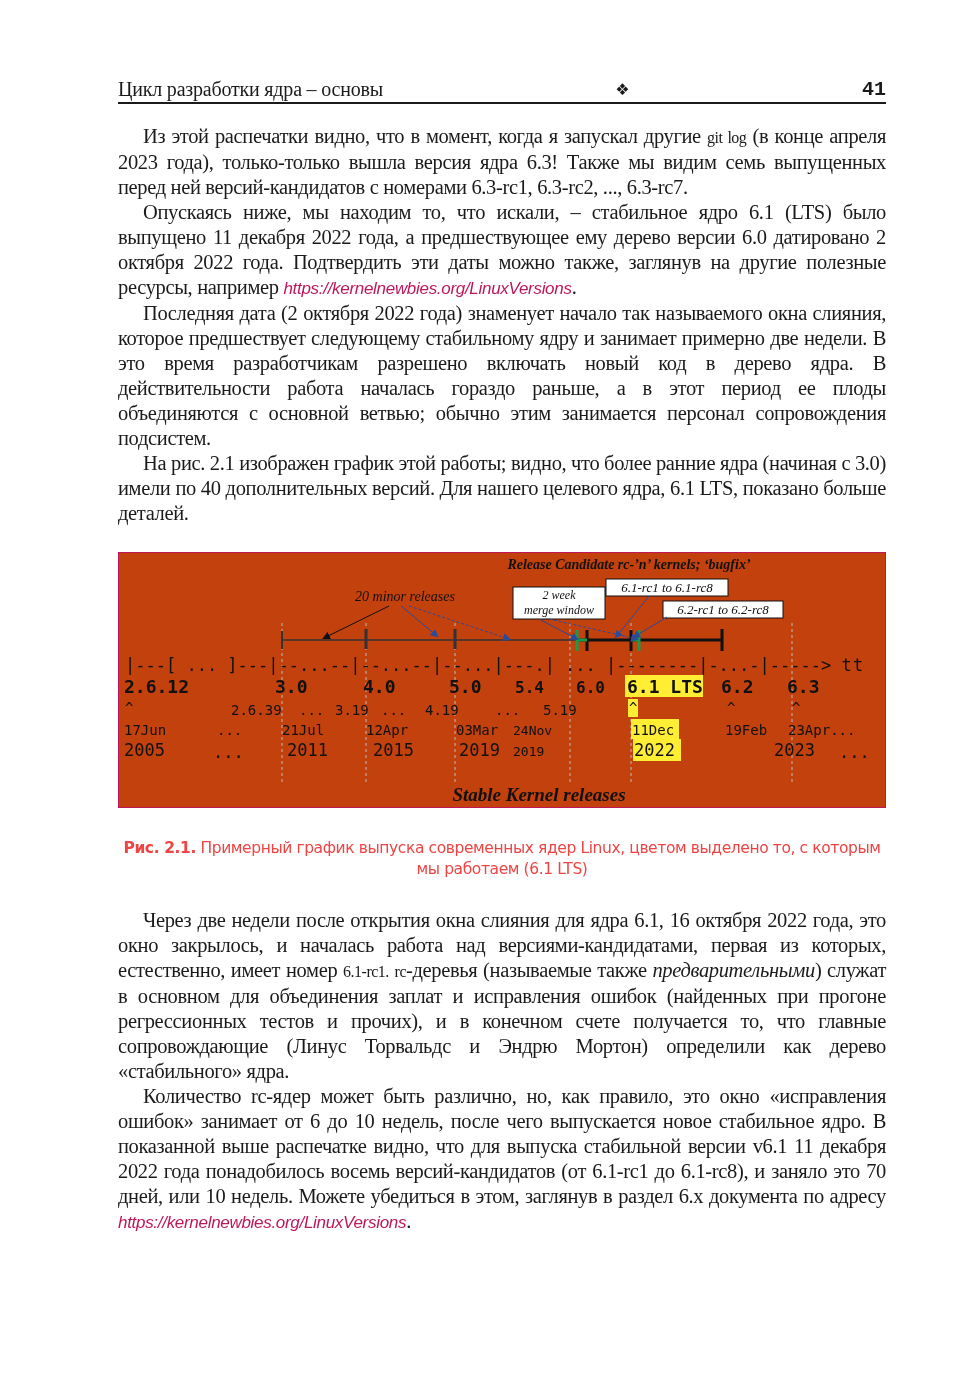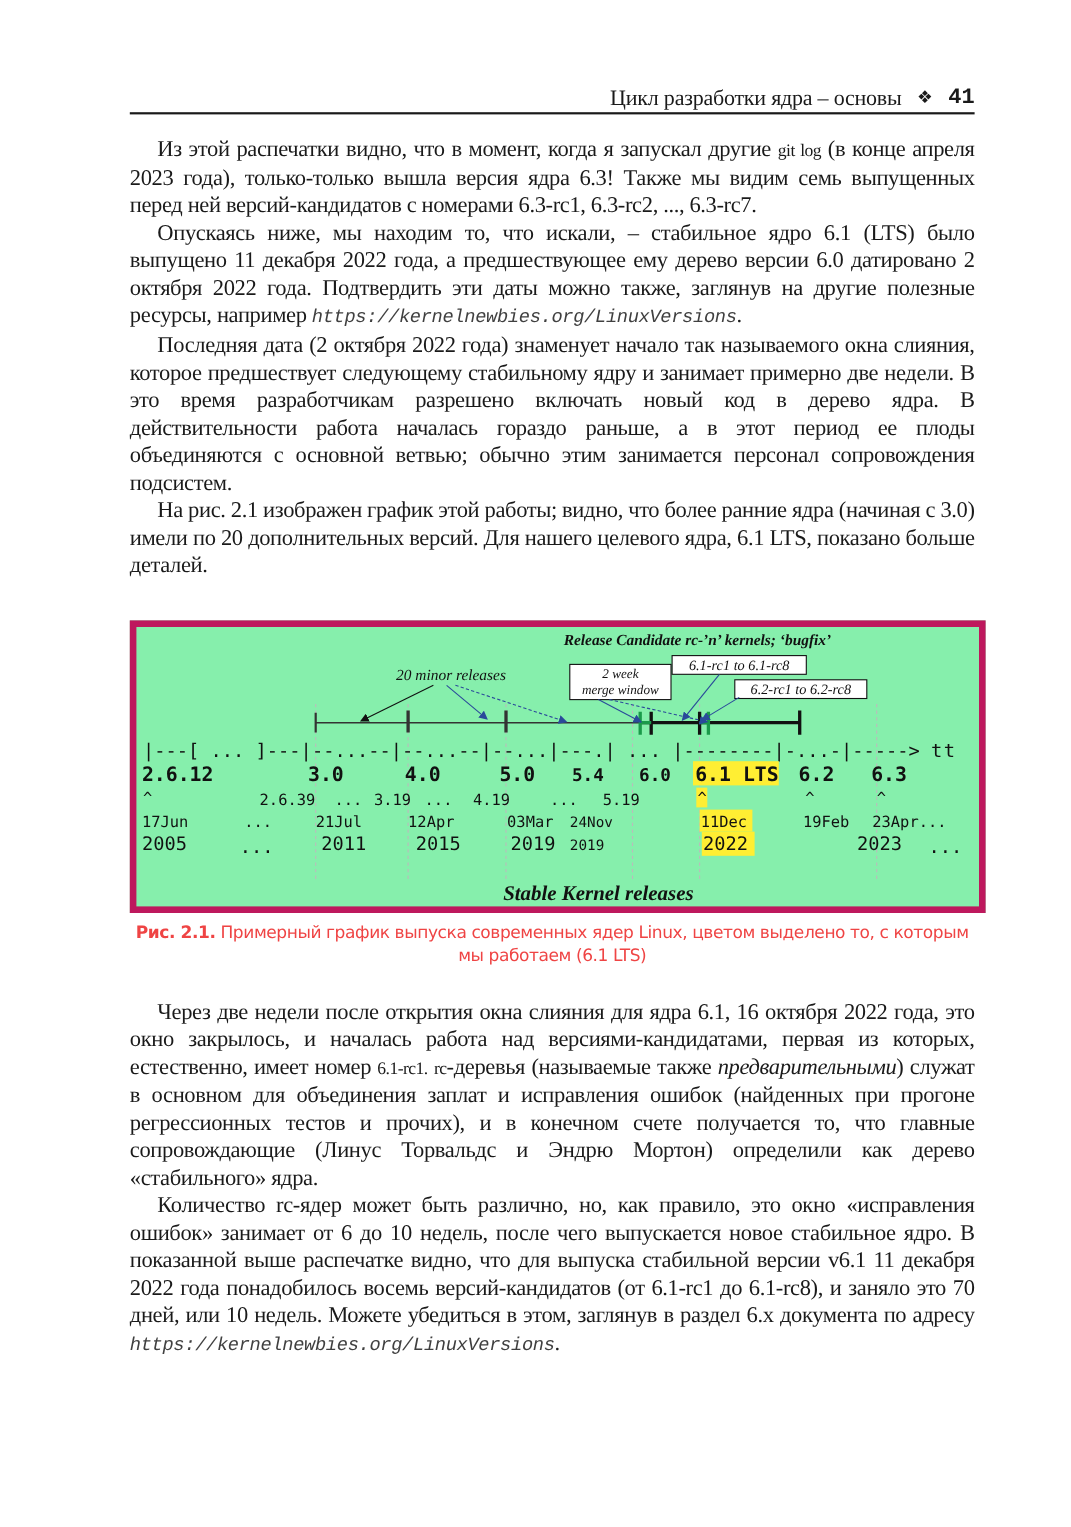--- a/index.html
+++ b/index.html
@@ -1,54 +1,54 @@
 <!DOCTYPE html>
 <html><head>
 <meta charset="utf-8">
 <style>
   html, body { margin: 0; padding: 0; background: #ffffff; }
   body { width: 974px; height: 1388px; position: relative; overflow: hidden; color: #1a1a1a; }
   .page { position: absolute; left: 118px; top: 0; width: 768px; }
 
   .running-head { position: absolute; top: 76px; left: 0; width: 768px; height: 26px; border-bottom: 2px solid #1a1a1a;
-    font-family: "Liberation Serif", serif; font-size: 20px; display: flex; justify-content: flex-end; align-items: center; gap: 14px; }
+    font-family: "Liberation Serif", serif; font-size: 20px; display: flex; justify-content: space-between; align-items: center; gap: 14px; }
   .running-head .title { letter-spacing: -0.2px; }
   .running-head .orn { font-size: 16px; }
   .running-head .pno { font-family: Liberation Mono, monospace; font-weight: bold; font-size: 20px; }
 
   .body-text { font-family: "Liberation Serif", serif; font-size: 20.5px; line-height: 25px; text-align: justify; letter-spacing: -0.35px; }
   .body-text p { margin: 0; text-indent: 25px; }
   .mono { font-family: Liberation Serif, serif; font-size: 16px; letter-spacing: -0.5px; }
-  .link { font-family: Liberation Mono, monospace; font-style: italic; color: #404040; font-size: 17px; letter-spacing: -0.3px; }
+  .link { font-family: Liberation Sans, sans-serif; font-style: italic; color: #be185d; font-size: 17px; letter-spacing: -0.3px; }
   em { font-style: italic; font-family: Liberation Serif, serif; }
 
   #block1 { position: absolute; top: 124px; left: 0; width: 768px; }
   #block2 { position: absolute; top: 908px; left: 0; width: 768px; }
 
-  .figure { position: absolute; top: 564px; left: 0; width: 766px; height: 254px; border: 6px solid #be185d; background: #86efac; }
+  .figure { position: absolute; top: 552px; left: 0; width: 766px; height: 254px; border: 1px solid #be185d; background: #c2410c; }
   .figure svg { position: absolute; left: 0; top: 0; }
   .caption { position: absolute; top: 838px; left: 0; width: 768px; text-align: center; font-family: "DejaVu Sans", sans-serif; font-size: 15.5px; line-height: 21px; letter-spacing: -0.4px; color: #ef4444; }
   .caption b { font-weight: bold; }
 </style>
 </head>
 <body>
 
 <div class="page">
 
   <div class="running-head">
     <span class="title">Цикл разработки ядра – основы</span>
     <span class="orn">❖</span>
     <span class="pno">41</span>
   </div>
 
   <div id="block1" class="body-text">
     <p><span>Из этой распечатки видно, что в момент, когда я запускал другие </span><span class="mono">git log</span><span> (в конце апреля 2023 года), только-только вышла версия ядра 6.3! Также мы видим семь выпущенных перед ней версий-кандидатов с номерами 6.3-rc1, 6.3-rc2, ..., 6.3-rc7.</span></p>
     <p><span>Опускаясь ниже, мы находим то, что искали, – стабильное ядро 6.1 (LTS) было выпущено 11 декабря 2022 года, а предшествующее ему дерево версии 6.0 датировано 2 октября 2022 года. Подтвердить эти даты можно также, заглянув на другие полезные ресурсы, например </span><span class="link">https://kernelnewbies.org/LinuxVersions</span><span>.</span></p>
     <p>Последняя дата (2 октября 2022 года) знаменует начало так называемого окна слияния, которое предшествует следующему стабильному ядру и занимает примерно две недели. В это время разработчикам разрешено включать новый код в дерево ядра. В действительности работа началась гораздо раньше, а в этот период ее плоды объединяются с основной ветвью; обычно этим занимается персонал сопровождения подсистем.</p>
-    <p>На рис. 2.1 изображен график этой работы; видно, что более ранние ядра (начиная с 3.0) имели по 20 дополнительных версий. Для нашего целевого ядра, 6.1 LTS, показано больше деталей.</p>
+    <p>На рис. 2.1 изображен график этой работы; видно, что более ранние ядра (начиная с 3.0) имели по 40 дополнительных версий. Для нашего целевого ядра, 6.1 LTS, показано больше деталей.</p>
   </div>
 
   <div class="figure">
     <svg width="766" height="254" viewBox="0 0 766 254">
       <defs>
         <marker id="arrB" markerWidth="8" markerHeight="8" refX="6" refY="4" orient="auto">
             <path d="M0,0 L8,4 L0,8 z" fill="#111"></path>
           </marker>
         <marker id="arrU" markerWidth="8" markerHeight="8" refX="6" refY="4" orient="auto">
             <path d="M0,0 L8,4 L0,8 z" fill="#2a4a9a"></path>

